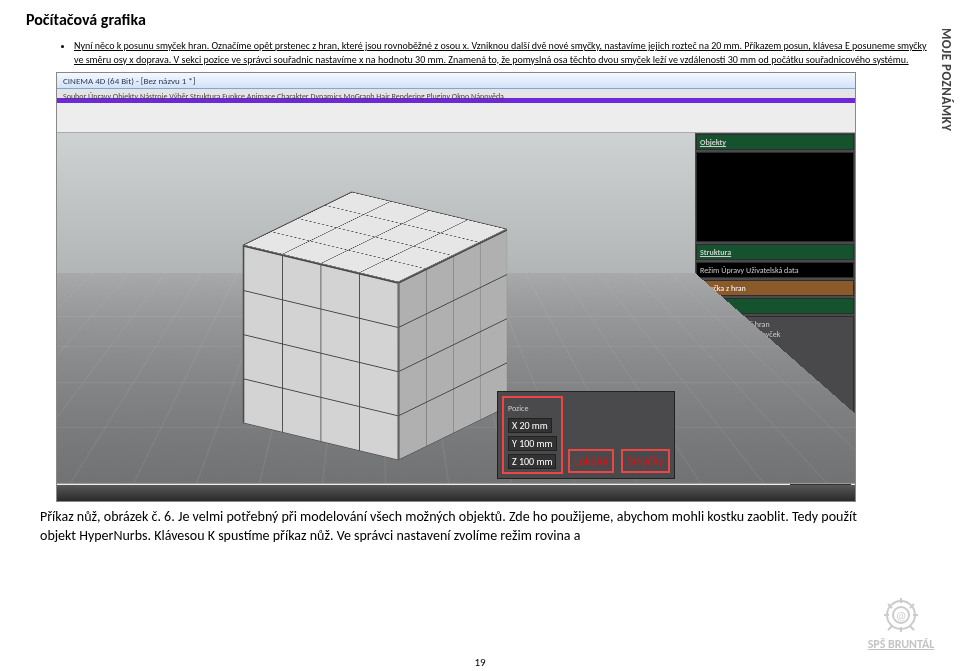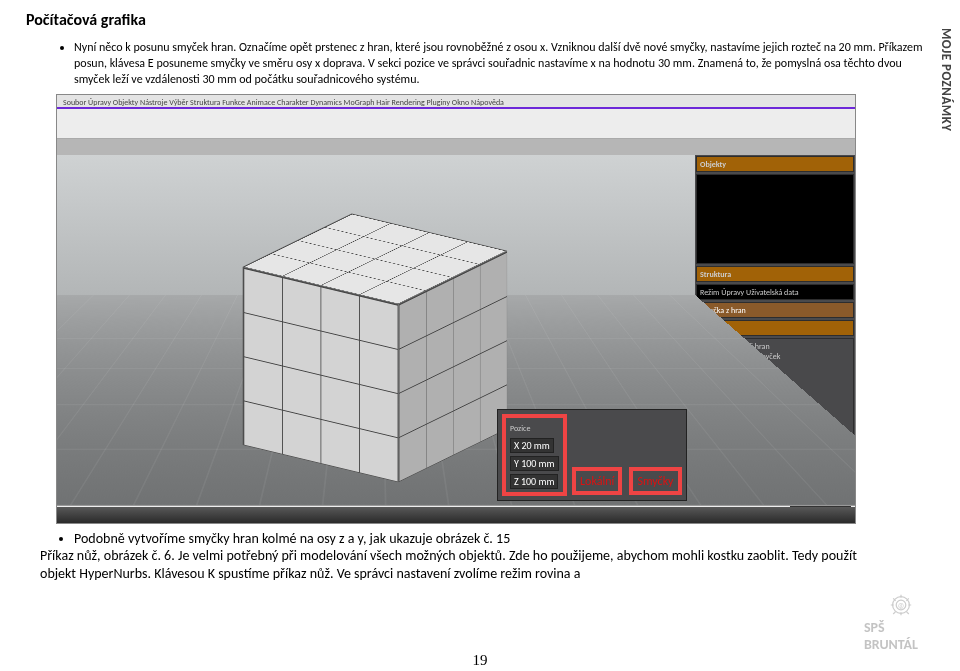--- a/index.html
+++ b/index.html
@@ -8,21 +8,21 @@
     font-size: 14px;
     color: #000;
     background: #fff;
     width: 960px;
     height: 671px;
     position: relative;
     overflow: hidden;
   }
   .page { padding: 10px 30px 10px 26px; position: relative; height: 100%; }
   .title { font-weight: bold; font-size: 16px; margin-bottom: 10px; }
-  .para { font-size: 12px; line-height: 1.35; margin-left: 32px; }
+  .para { font-size: 10px; line-height: 1.35; margin-left: 32px; text-decoration: underline; }
   ul.para { list-style: disc; margin-left: 48px; padding-left: 0; }
   ul.para li { margin-bottom: 2px; }
   .sidenote {
     position: absolute;
     right: 6px;
     top: 28px;
     writing-mode: vertical-rl;
     text-orientation: mixed;
     font-size: 13px;
     font-weight: 600;
@@ -48,21 +48,21 @@
     line-height: 16px;
     color: #2a3a55;
   }
   .ss-menu {
     background: #e4e4e4;
     height: 14px;
     font-size: 8px;
     padding-left: 6px;
     color: #444;
     line-height: 14px;
-    border-bottom: 2px solid #6d28d9;
+    border-bottom: 5px solid #6d28d9;
     white-space: nowrap;
   }
   .ss-toolbar {
     background: #ededed;
     height: 30px;
     border-bottom: 1px solid #aaa;
   }
   .ss-body { position: absolute; top: 60px; bottom: 18px; left: 0; right: 0; display: flex; }
   .viewport {
     flex: 1;
@@ -91,55 +91,56 @@
     background-image:
       linear-gradient(#444 1px, transparent 1px),
       linear-gradient(90deg,#444 1px, transparent 1px);
     background-size: 47px 47px;
   }
   .f-front { transform: translateZ(95px); background-color:#d3d3d3;}
   .f-right { transform: rotateY(90deg) translateZ(95px); background-color:#b0b0b0;}
   .f-top   { transform: rotateX(90deg) translateZ(95px); background-color:#e6e6e6;}
   .rightpanels { width: 160px; background:#4a4a4c; display:flex; flex-direction:column; }
   .panel { background:#000000; border:1px solid #2d2d2e; margin:1px; font-size:8px; color:#ccc; padding:2px 3px; }
-  .panel.h { background:#a16207; font-weight:bold; }
+  .panel.h { background:#14532d; font-weight:bold;text-decoration:underline; }
   .attrpanel { background:#49494b; flex:1; }
-  .redbox { border:4px solid #ef4444; display:inline-block; padding:1px 4px; }
+  .redbox { border:2px solid #ef4444; display:inline-block; padding:1px 4px; }
   .smallred { color:#d11; font-size:12px;}
   .ss-status { position:absolute; bottom:0; left:0; right:0; height:18px; background:#eee; border-top:1px solid #999; font-size:8px; color:#333; padding-left:4px; line-height:18px;}
   .ss-taskbar {
     position:absolute; bottom:0; left:0; right:0; height:16px;
     background:linear-gradient(#585858,#2a2a2a);
   }
   .caption { font-size: 14px; margin-left: 34px; margin-top: 4px; }
   ul.caption { list-style: disc; margin-left: 48px; padding-left:0;}
   .bodytext { font-size:14px; line-height:1.35; margin-left: 14px; margin-right: 40px; }
-  .pagenum { position:absolute; bottom:2px; left:50%; transform:translateX(-50%); font-size:15px;font-family:Liberation Serif, serif; }
+  .pagenum { position:absolute; bottom:2px; left:50%; transform:translateX(-50%); font-size:11px; }
   .footer-logo {
     position:absolute; right: 22px; bottom: 18px;
     width:74px; height:60px; opacity:0.5;
     display:flex; flex-direction:column; align-items:center; justify-content:center;
   }
   .footer-logo svg { filter: grayscale(1);}
-  .footer-logo .brand { font-size:14px; color:#898989; font-weight:bold; margin-top:2px;}
+  .footer-logo .brand { font-size:12px; color:#898989; font-weight:bold; margin-top:2px;text-decoration:underline;}
   .attrval { background:#333; color:#fff; font-size:10px; padding:0 3px; border:1px solid #222;text-align:right;}
 </style>
 </head>
 <body>
 
 <div class="page">
   <div class="title">Počítačová grafika</div>
 
   <ul class="para">
     <li>Nyní něco k posunu smyček hran. Označíme opět prstenec z hran, které jsou rovnoběžné z osou x. Vzniknou další dvě nové smyčky, nastavíme jejich rozteč na 20 mm. Příkazem posun, klávesa E posuneme smyčky ve směru osy x doprava. V sekci pozice ve správci souřadnic nastavíme x na hodnotu 30 mm. Znamená to, že pomyslná osa těchto dvou smyček leží ve vzdálenosti 30 mm od počátku souřadnicového systému.</li>
   </ul>
 
   <div class="sidenote">MOJE POZNÁMKY</div>
 
   <div class="screenshot">
+    <div class="ss-top">CINEMA 4D (64 Bit) - [Bez názvu 1 *]</div>
     <div class="ss-menu">Soubor   Úpravy   Objekty   Nástroje   Výběr   Struktura   Funkce   Animace   Charakter   Dynamics   MoGraph   Hair   Rendering   Pluginy   Okno   Nápověda</div>
     <div class="ss-toolbar"></div>
     <div class="ss-body">
       <div class="viewport">
         <div class="floor"></div>
         <div class="cube">
           <div class="face f-top"></div>
           <div class="face f-right"></div>
           <div class="face f-front"></div>
         </div>
@@ -170,23 +171,20 @@
         &nbsp;
         <span class="redbox smallred">Lokální</span>
         &nbsp;&nbsp;
         <span class="redbox smallred">Smyčky</span>
       </span>
       <span style="position:absolute;right:4px;color:#eee;background:#333;padding:0 4px">18:21  1.11.2013</span>
     </div>
     <div class="ss-taskbar"></div>
   </div>
 
-  <ul class="caption">
-    <li>Podobně vytvoříme smyčky hran kolmé na osy z a y, jak ukazuje obrázek č. 15</li>
-  </ul>
   <div class="bodytext">Příkaz nůž, obrázek č. 6. Je velmi potřebný při modelování všech možných objektů. Zde ho použijeme, abychom mohli kostku zaoblit. Tedy použít objekt HyperNurbs. Klávesou K spustíme příkaz nůž. Ve správci nastavení zvolíme režim rovina a</div>
 
   <div class="pagenum">19</div>
 
   <div class="footer-logo">
     <svg width="48" height="40" viewBox="0 0 48 40">
       <g fill="none" stroke="#9a9a9a" stroke-width="2">
         <circle cx="24" cy="20" r="14"></circle>
         <circle cx="24" cy="20" r="8"></circle>
         <path d="M24 3v5M24 32v5M7 20h5M36 20h5M11 9l4 4M33 31l4 4M37 9l-4 4M15 31l-4 4"></path>

